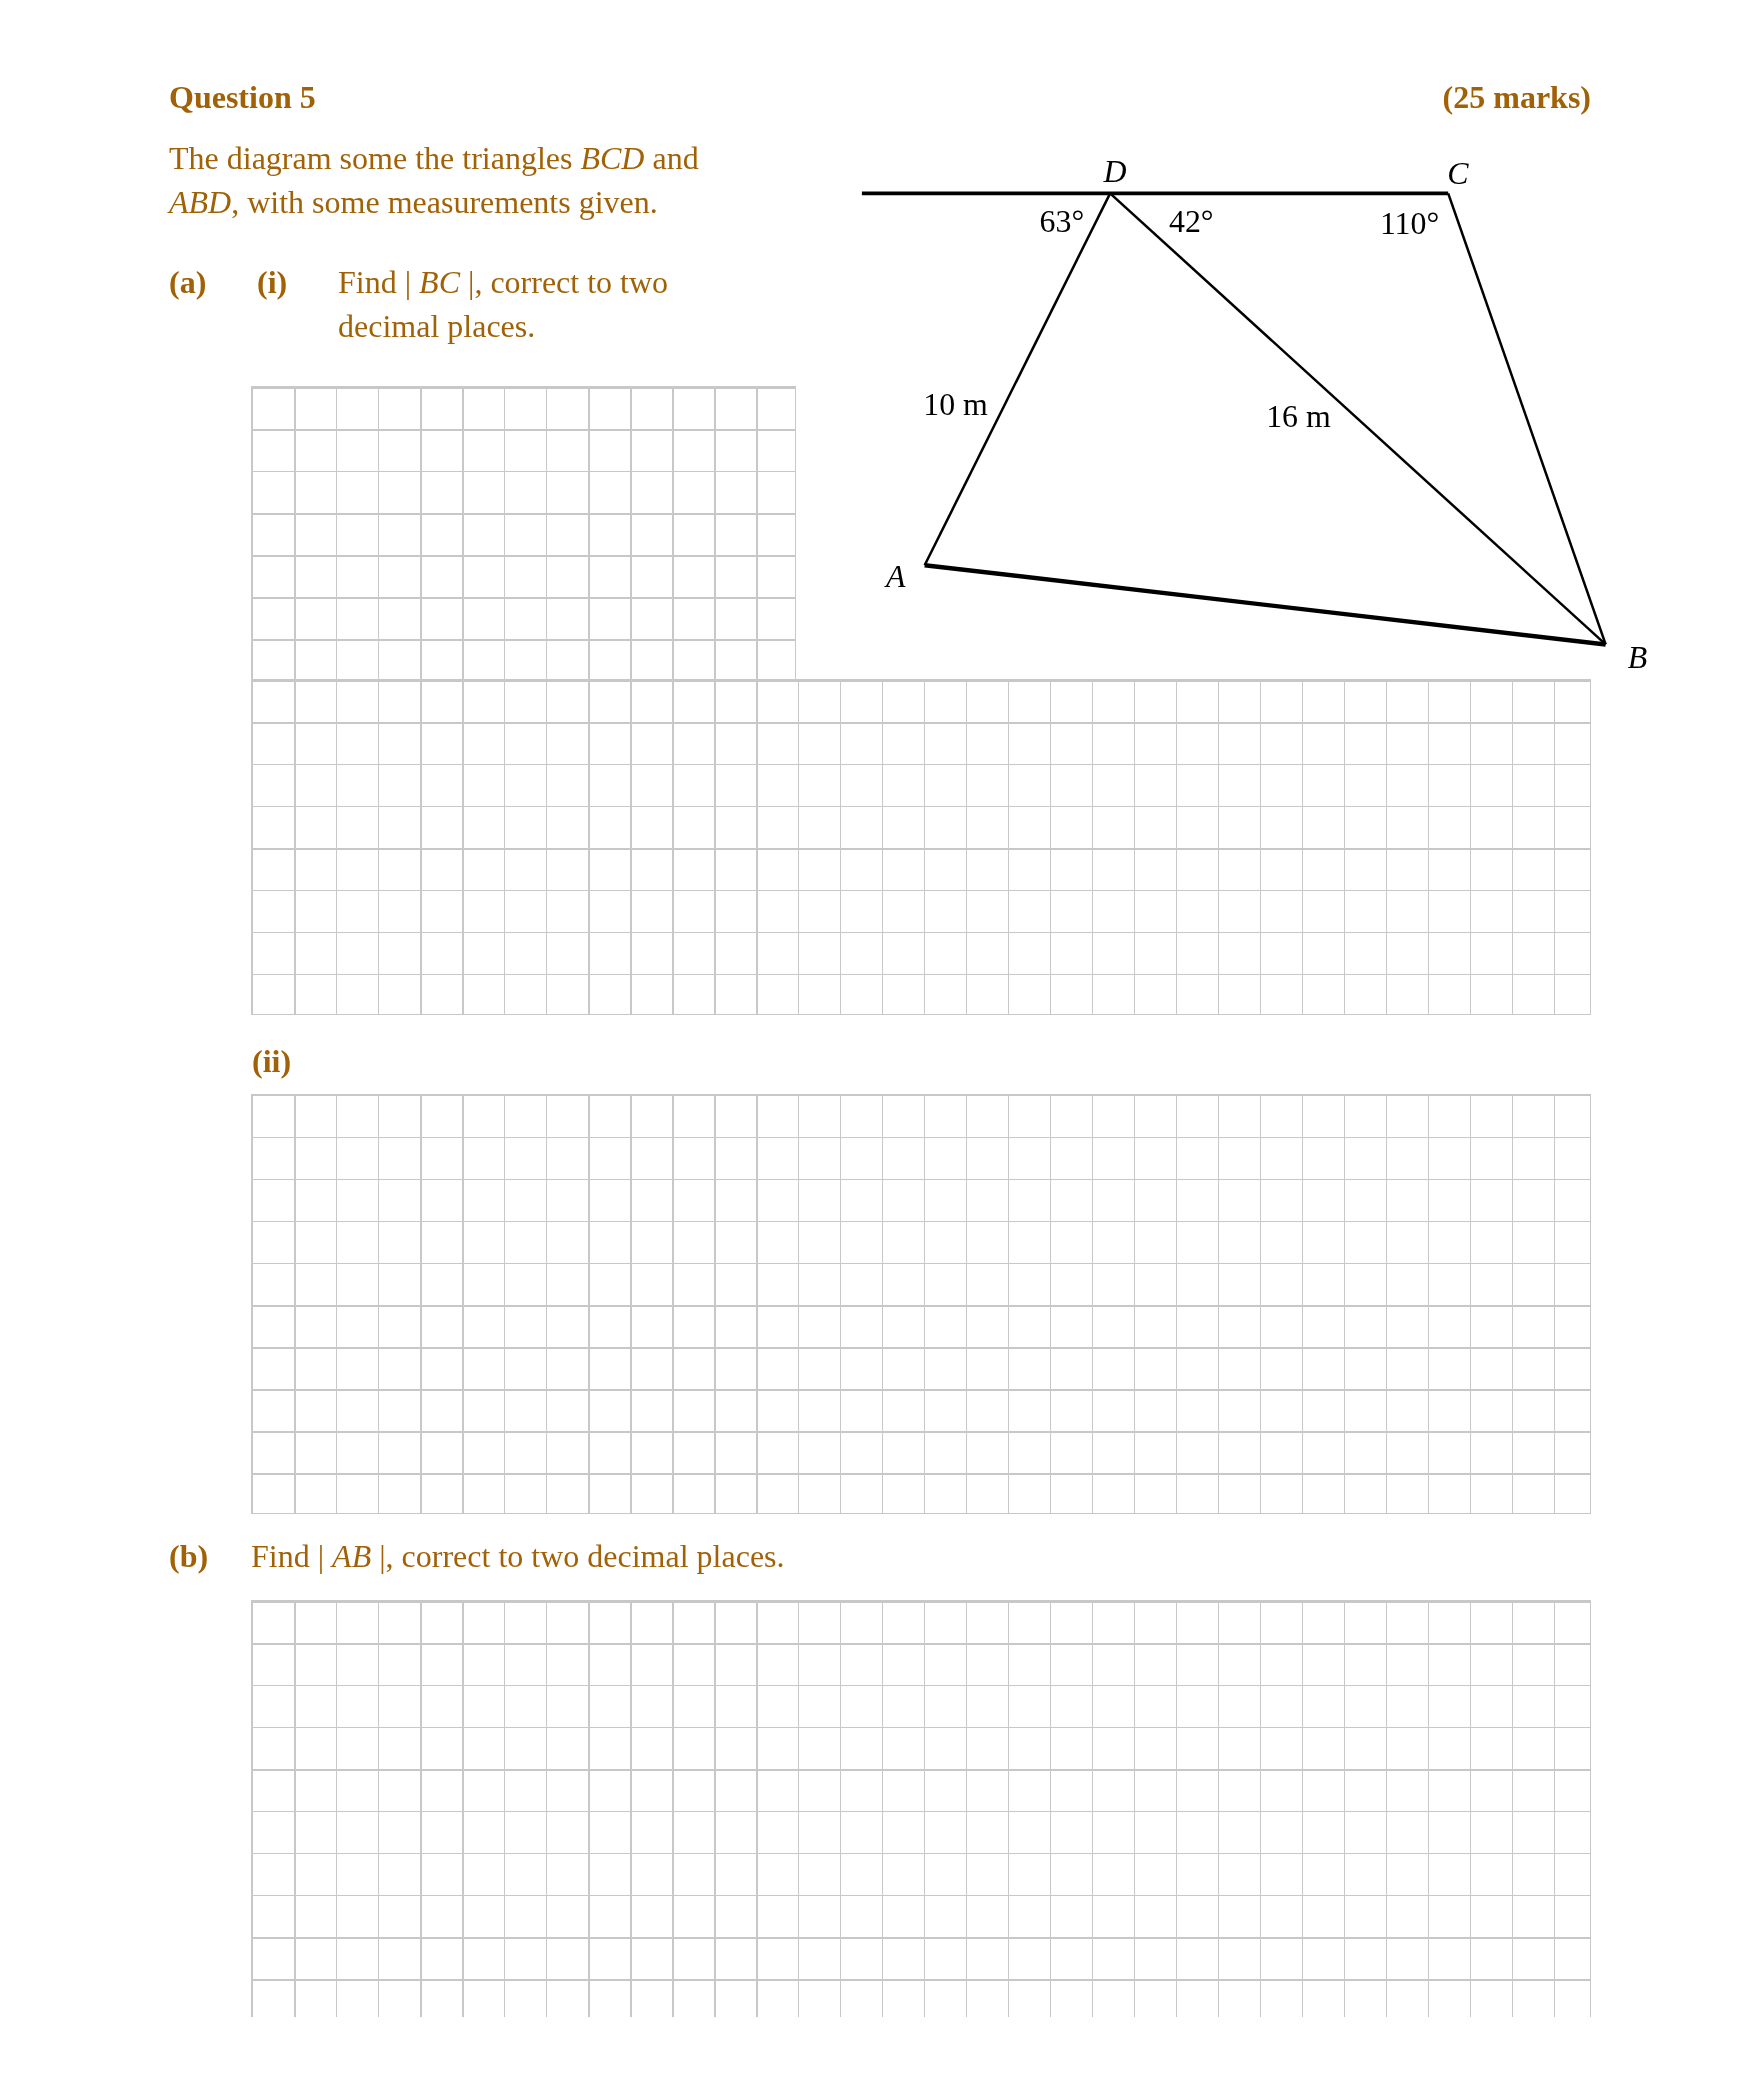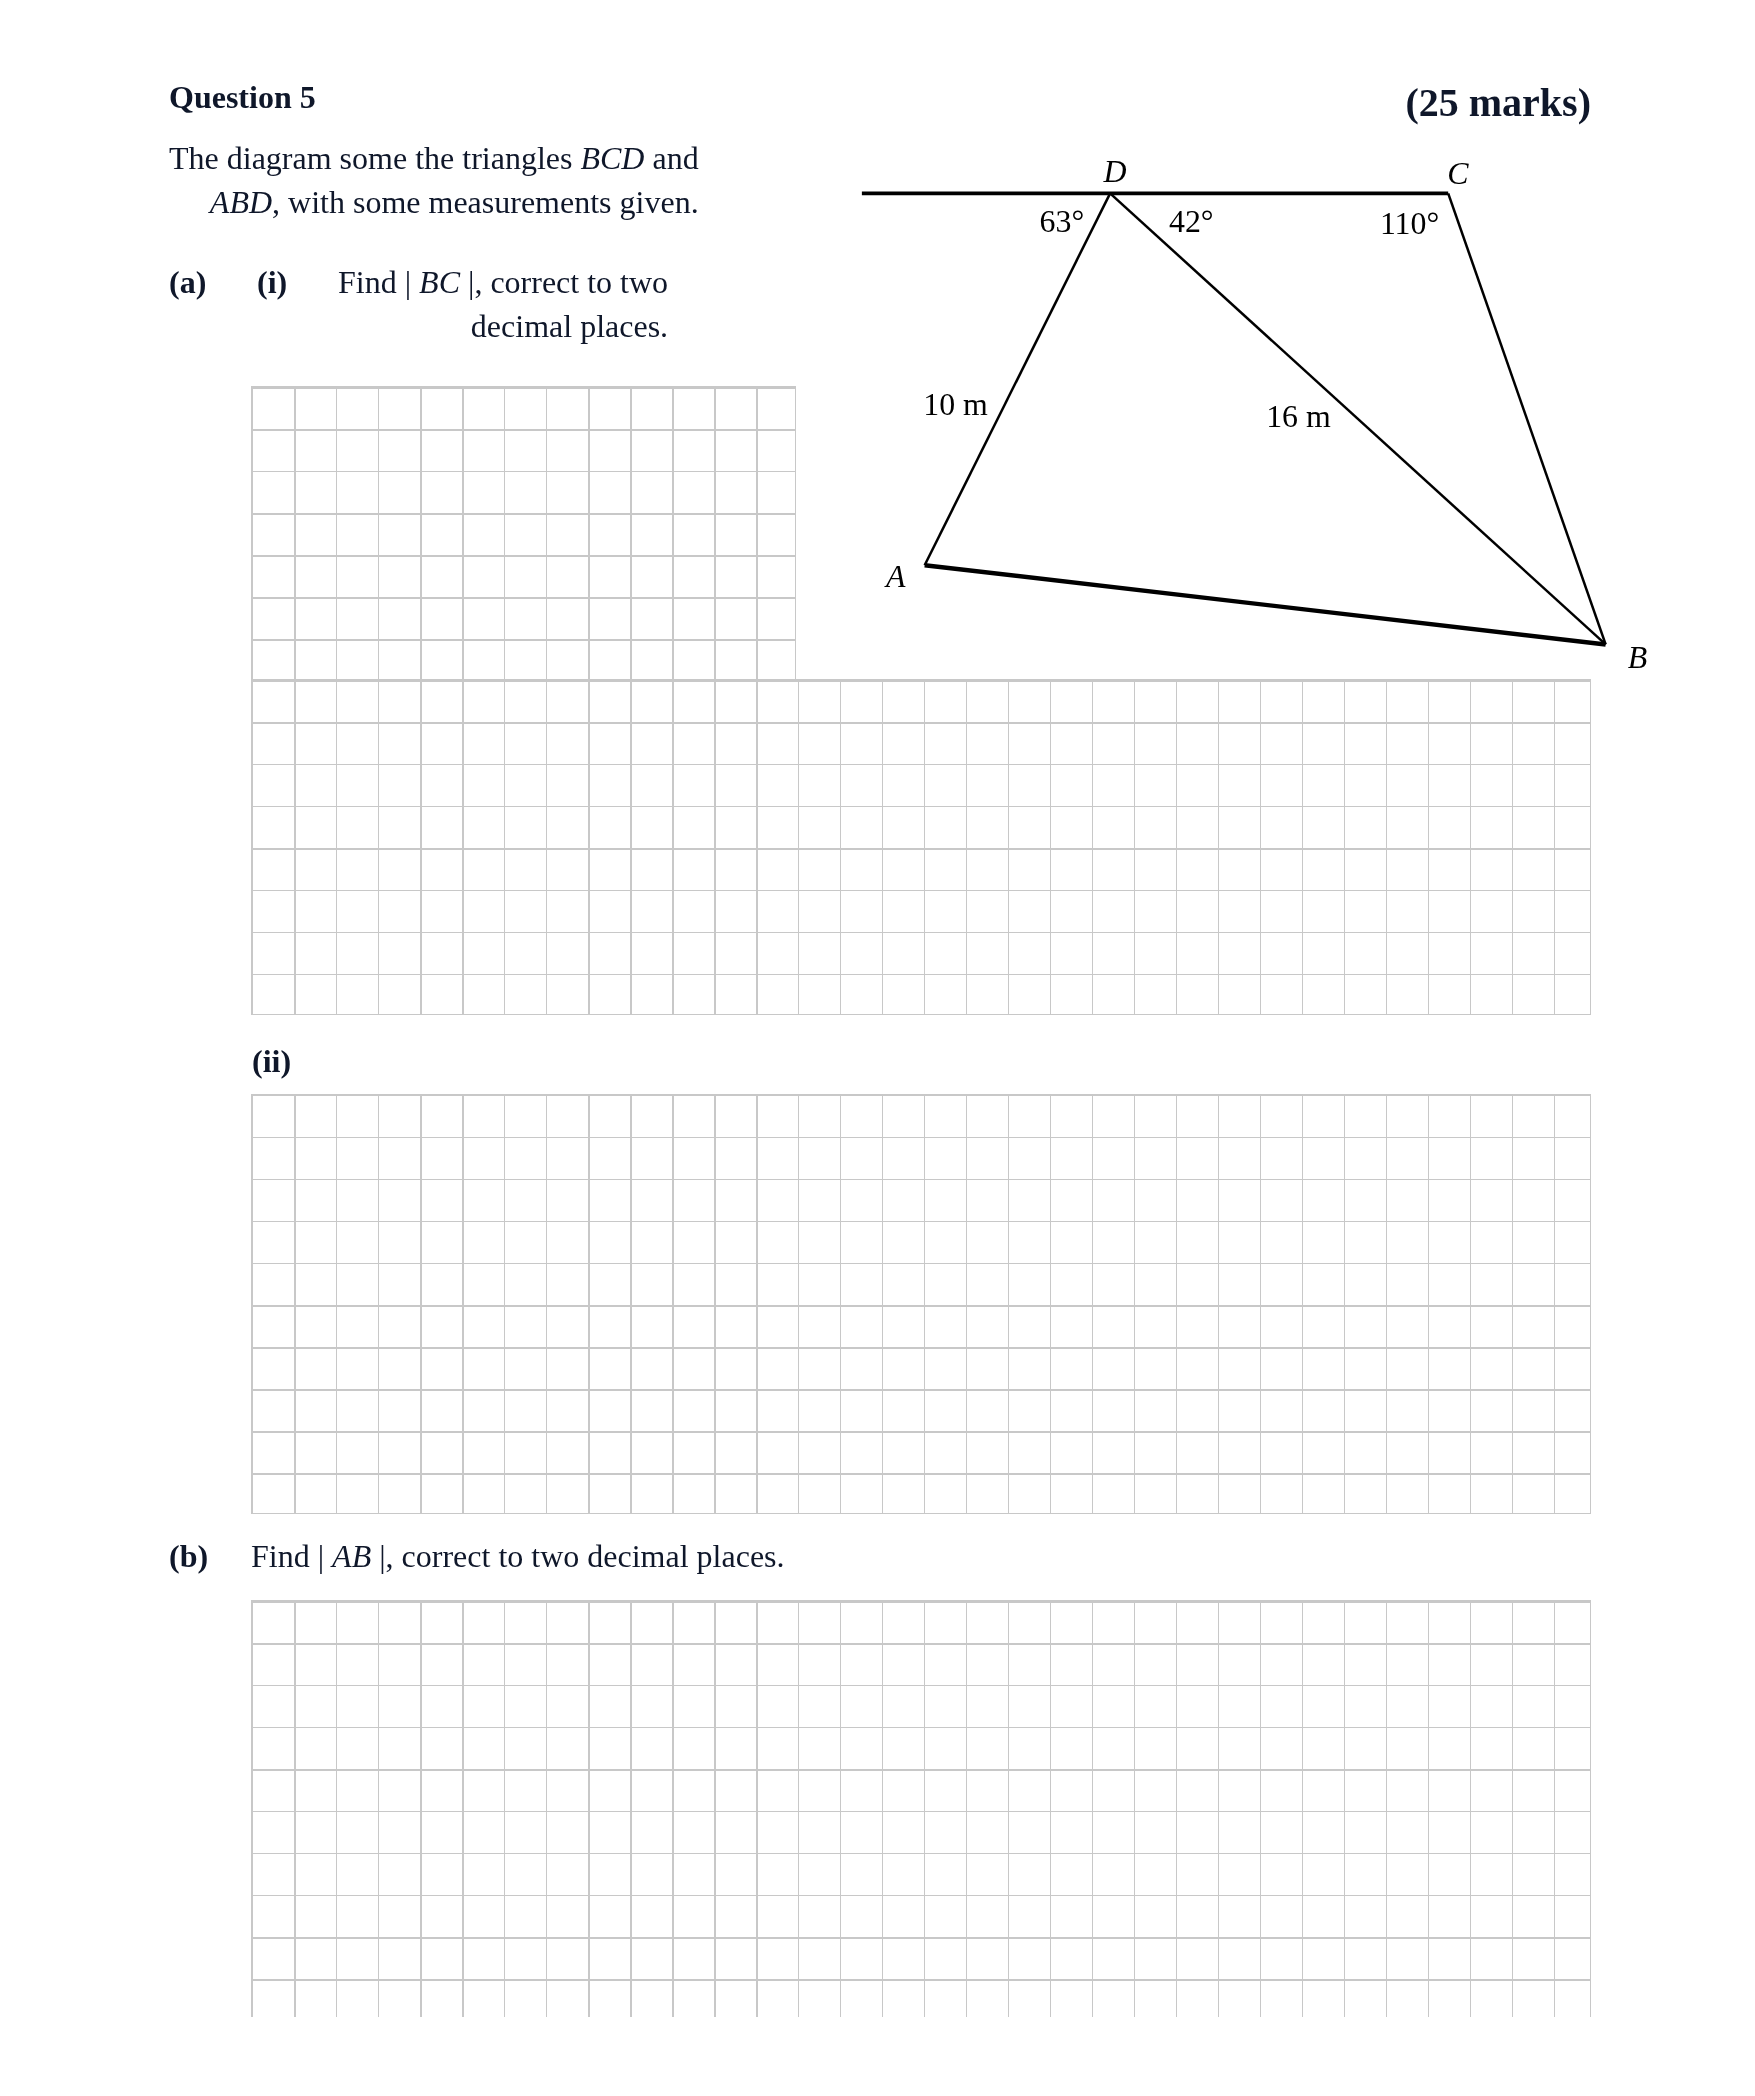--- a/index.html
+++ b/index.html
@@ -1,24 +1,24 @@
 <!DOCTYPE html>
 <html><head>
 <meta charset="utf-8">
 <style>
   html,body{margin:0;padding:0;background:#fff;}
   .page{
     position:relative;width:1755px;height:2017px;background:#ffffff;
-    font-family:"Liberation Serif", serif;color:#0f172a;overflow:hidden;text-align:right;
+    font-family:"Liberation Serif", serif;color:#a16207;overflow:hidden;
   }
   .txt{position:absolute;font-size:32px;line-height:44px;white-space:nowrap;}
   .b{font-weight:bold;}
   .it{font-style:italic;}
   .q-title{position:absolute;left:169px;top:79px;font-size:32px;font-weight:bold;}
-  .marks{position:absolute;right:164px;top:79px;font-size:40px;font-weight:bold;}
+  .marks{position:absolute;right:164px;top:79px;font-size:32px;font-weight:bold;}
   .intro{position:absolute;left:169px;top:136px;font-size:32px;line-height:44px;}
   .grid{
     position:absolute;
     border:1.5px solid #c8c8c8;
     background-image:
       repeating-linear-gradient(90deg,#c8c8c8 0,#c8c8c8 1.5px,transparent 1.5px,transparent 42px),
       repeating-linear-gradient(180deg,#c8c8c8 0,#c8c8c8 1.5px,transparent 1.5px,transparent 42px);
     box-sizing:border-box;
   }
   .grid-a1{left:251px;top:386px;width:545px;height:294px;border-bottom:none;}

